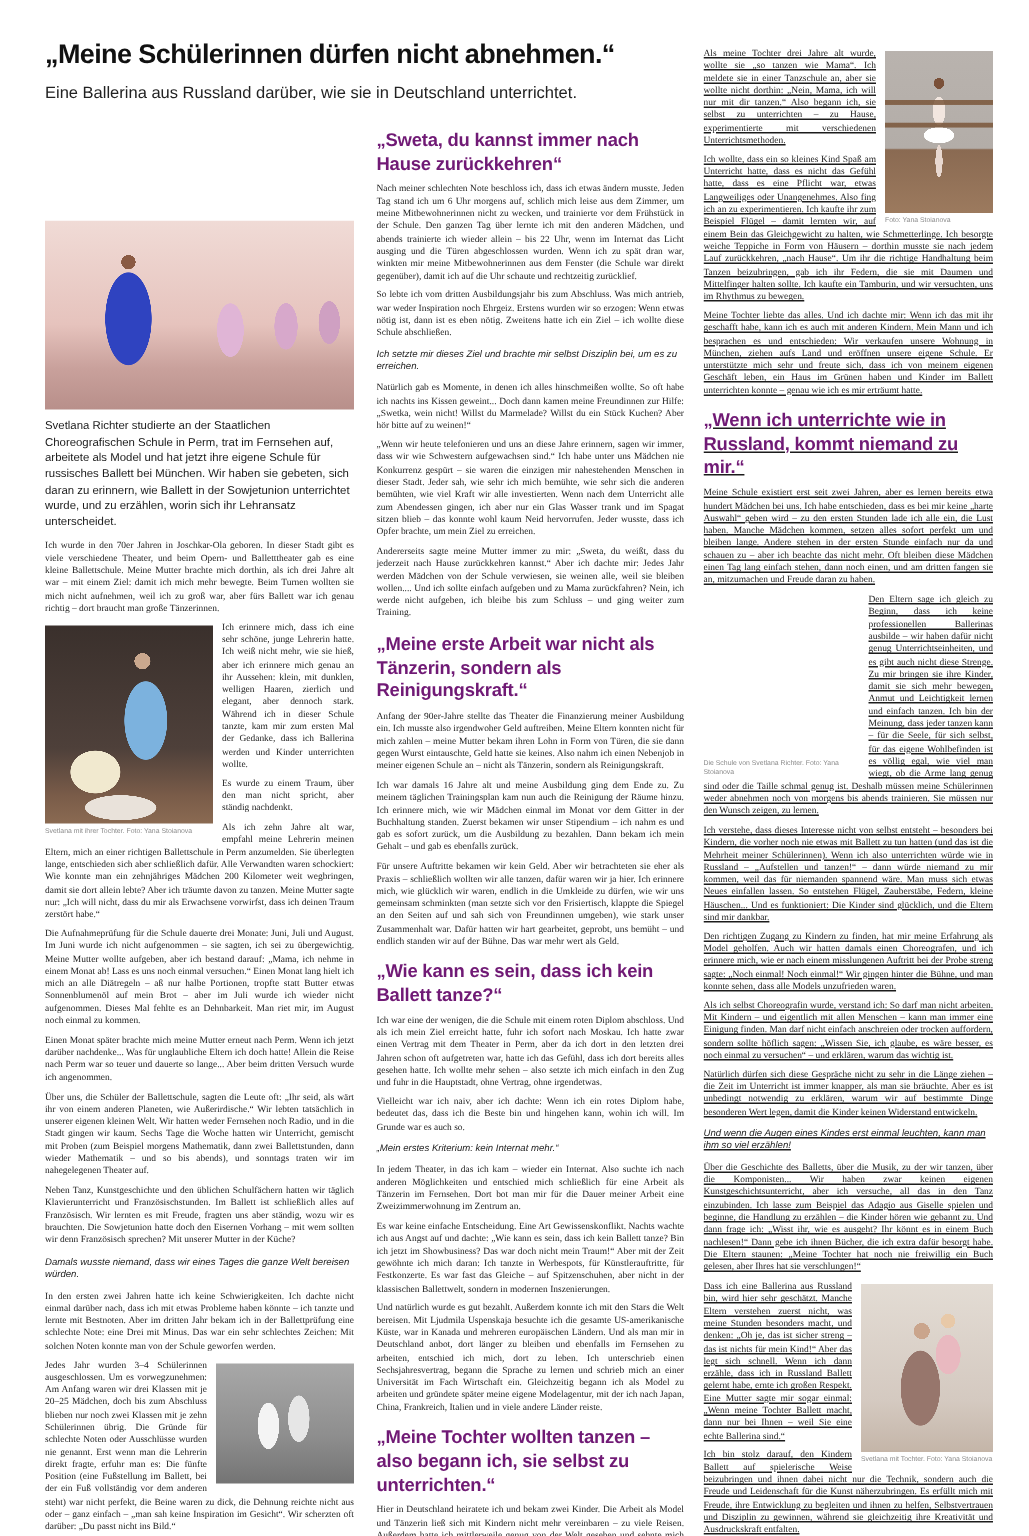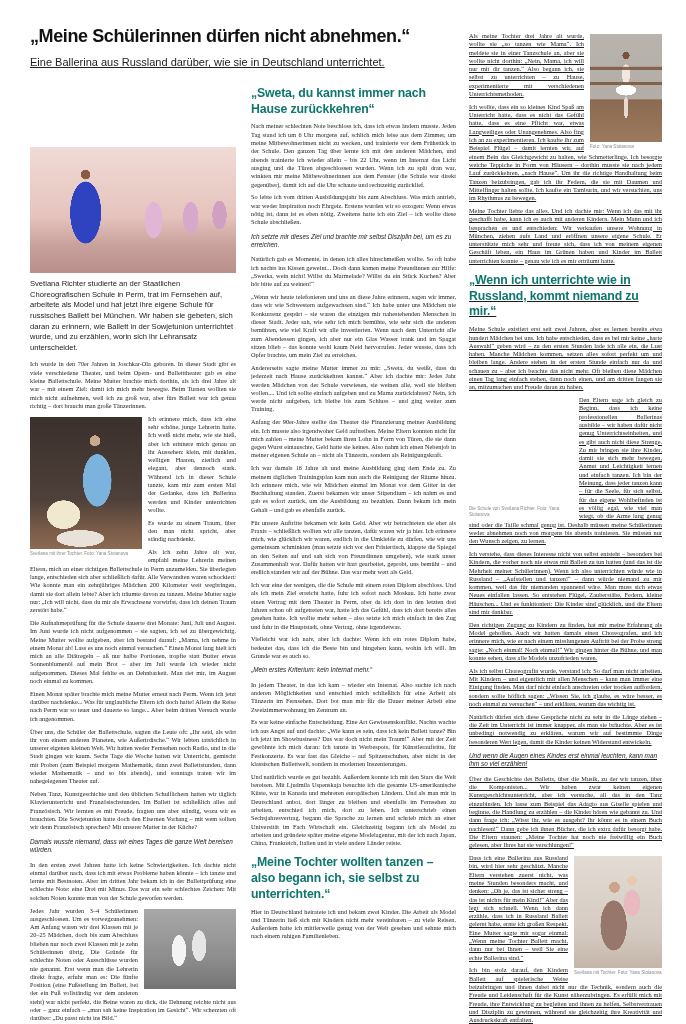--- a/index.html
+++ b/index.html
@@ -3,31 +3,31 @@
 <meta charset="utf-8">
 <style>
   html,body{margin:0;padding:0;background:#fff;}
   .page{position:relative;width:686px;height:1024px;background:#ffffff;overflow:hidden;
         font-family:"Liberation Serif","DejaVu Serif",serif;color:#1c1c1c;}
   
   .headline-block{position:absolute;left:30px;top:26px;width:430px;}
   .headline{font-family:"Liberation Sans","DejaVu Sans",sans-serif;font-weight:bold;
             font-size:18px;letter-spacing:-0.4px;white-space:nowrap;color:#111;margin:0;}
   .subtitle{font-family:"Liberation Sans","DejaVu Sans",sans-serif;font-size:11px;
-            color:#222;margin:9px 0 0 0;white-space:nowrap;text-decoration:underline;}
+            color:#222;margin:9px 0 0 0;white-space:nowrap;}
   
   .col{position:absolute;font-size:6.3px;line-height:1.32;text-align:justify;overflow:hidden;}
   #col1{left:30px;top:99px;width:206px;height:925px;margin-top:48px;}
   #col2{left:251px;top:86px;width:205px;height:938px;}
   #col3{left:469px;top:32px;width:193px;height:998px;text-decoration:underline;}
   .col p{margin:0 0 4.5px 0;}
   .col p.p{text-indent:0;}
   h2.h2{font-family:"Liberation Sans","DejaVu Sans",sans-serif;font-weight:bold;
         font-size:12.3px;line-height:1.28;letter-spacing:-0.15px;text-align:left;
-        margin:8px 0 5px 0;color:#0f766e;}
+        margin:8px 0 5px 0;color:#701a75;}
   .col > h2.h2:first-child{margin-top:0;}
   p.quote{font-family:"Liberation Sans","DejaVu Sans",sans-serif;font-style:italic;
           font-size:6.4px;line-height:1.32;margin:6px 0 6px 0;color:#222;text-align:left;}
   p.lede{font-family:"Liberation Sans","DejaVu Sans",sans-serif;font-size:7.6px;
          line-height:1.4;margin:6px 0 7px 0;color:#1a1a1a;text-align:left;}
   
   figure.photo{margin:0 0 5px 0;padding:0;}
   figure.fl-left{float:left;margin:2px 6px 2px 0;}
   figure.fl-right{float:right;margin:2px 0 2px 6px;}
   figure.photo .img{width:100%;}
@@ -104,23 +104,25 @@
       <p class="p">Jedes Jahr wurden 3–4 Schülerinnen ausgeschlossen. Um es vorwegzunehmen: Am Anfang waren wir drei Klassen mit je 20–25 Mädchen, doch bis zum Abschluss blieben nur noch zwei Klassen mit je zehn Schülerinnen übrig. Die Gründe für schlechte Noten oder Ausschlüsse wurden nie genannt. Erst wenn man die Lehrerin direkt fragte, erfuhr man es: Die fünfte Position (eine Fußstellung im Ballett, bei der ein Fuß vollständig vor dem anderen steht) war nicht perfekt, die Beine waren zu dick, die Dehnung reichte nicht aus oder – ganz einfach – „man sah keine Inspiration im Gesicht“. Wir scherzten oft darüber: „Du passt nicht ins Bild.“</p>
     </div>
   <div class="col" id="col2">
       <h2 class="h2">„Sweta, du kannst immer nach Hause zurückkehren“</h2>
       <p class="p">Nach meiner schlechten Note beschloss ich, dass ich etwas ändern musste. Jeden Tag stand ich um 6 Uhr morgens auf, schlich mich leise aus dem Zimmer, um meine Mitbewohnerinnen nicht zu wecken, und trainierte vor dem Frühstück in der Schule. Den ganzen Tag über lernte ich mit den anderen Mädchen, und abends trainierte ich wieder allein – bis 22 Uhr, wenn im Internat das Licht ausging und die Türen abgeschlossen wurden. Wenn ich zu spät dran war, winkten mir meine Mitbewohnerinnen aus dem Fenster (die Schule war direkt gegenüber), damit ich auf die Uhr schaute und rechtzeitig zurücklief.</p>
       <p class="p">So lebte ich vom dritten Ausbildungsjahr bis zum Abschluss. Was mich antrieb, war weder Inspiration noch Ehrgeiz. Erstens wurden wir so erzogen: Wenn etwas nötig ist, dann ist es eben nötig. Zweitens hatte ich ein Ziel – ich wollte diese Schule abschließen.</p>
       <p class="quote">Ich setzte mir dieses Ziel und brachte mir selbst Disziplin bei, um es zu erreichen.</p>
       <p class="p">Natürlich gab es Momente, in denen ich alles hinschmeißen wollte. So oft habe ich nachts ins Kissen geweint... Doch dann kamen meine Freundinnen zur Hilfe: „Swetka, wein nicht! Willst du Marmelade? Willst du ein Stück Kuchen? Aber hör bitte auf zu weinen!“</p>
       <p class="p">„Wenn wir heute telefonieren und uns an diese Jahre erinnern, sagen wir immer, dass wir wie Schwestern aufgewachsen sind.“ Ich habe unter uns Mädchen nie Konkurrenz gespürt – sie waren die einzigen mir nahestehenden Menschen in dieser Stadt. Jeder sah, wie sehr ich mich bemühte, wie sehr sich die anderen bemühten, wie viel Kraft wir alle investierten. Wenn nach dem Unterricht alle zum Abendessen gingen, ich aber nur ein Glas Wasser trank und im Spagat sitzen blieb – das konnte wohl kaum Neid hervorrufen. Jeder wusste, dass ich Opfer brachte, um mein Ziel zu erreichen.</p>
       <p class="p">Andererseits sagte meine Mutter immer zu mir: „Sweta, du weißt, dass du jederzeit nach Hause zurückkehren kannst.“ Aber ich dachte mir: Jedes Jahr werden Mädchen von der Schule verwiesen, sie weinen alle, weil sie bleiben wollen.... Und ich sollte einfach aufgeben und zu Mama zurückfahren? Nein, ich werde nicht aufgeben, ich bleibe bis zum Schluss – und ging weiter zum Training.</p>
+      <h2 class="h2">„Meine erste Arbeit war nicht als Tänzerin, sondern als Reinigungskraft.“</h2>
       <p class="p">Anfang der 90er-Jahre stellte das Theater die Finanzierung meiner Ausbildung ein. Ich musste also irgendwoher Geld auftreiben. Meine Eltern konnten nicht für mich zahlen – meine Mutter bekam ihren Lohn in Form von Türen, die sie dann gegen Wurst eintauschte, Geld hatte sie keines. Also nahm ich einen Nebenjob in meiner eigenen Schule an – nicht als Tänzerin, sondern als Reinigungskraft.</p>
       <p class="p">Ich war damals 16 Jahre alt und meine Ausbildung ging dem Ende zu. Zu meinem täglichen Trainingsplan kam nun auch die Reinigung der Räume hinzu. Ich erinnere mich, wie wir Mädchen einmal im Monat vor dem Gitter in der Buchhaltung standen. Zuerst bekamen wir unser Stipendium – ich nahm es und gab es sofort zurück, um die Ausbildung zu bezahlen. Dann bekam ich mein Gehalt – und gab es ebenfalls zurück.</p>
       <p class="p">Für unsere Auftritte bekamen wir kein Geld. Aber wir betrachteten sie eher als Praxis – schließlich wollten wir alle tanzen, dafür waren wir ja hier. Ich erinnere mich, wie glücklich wir waren, endlich in die Umkleide zu dürfen, wie wir uns gemeinsam schminkten (man setzte sich vor den Frisiertisch, klappte die Spiegel an den Seiten auf und sah sich von Freundinnen umgeben), wie stark unser Zusammenhalt war. Dafür hatten wir hart gearbeitet, geprobt, uns bemüht – und endlich standen wir auf der Bühne. Das war mehr wert als Geld.</p>
+      <h2 class="h2">„Wie kann es sein, dass ich kein Ballett tanze?“</h2>
       <p class="p">Ich war eine der wenigen, die die Schule mit einem roten Diplom abschloss. Und als ich mein Ziel erreicht hatte, fuhr ich sofort nach Moskau. Ich hatte zwar einen Vertrag mit dem Theater in Perm, aber da ich dort in den letzten drei Jahren schon oft aufgetreten war, hatte ich das Gefühl, dass ich dort bereits alles gesehen hatte. Ich wollte mehr sehen – also setzte ich mich einfach in den Zug und fuhr in die Hauptstadt, ohne Vertrag, ohne irgendetwas.</p>
       <p class="p">Vielleicht war ich naiv, aber ich dachte: Wenn ich ein rotes Diplom habe, bedeutet das, dass ich die Beste bin und hingehen kann, wohin ich will. Im Grunde war es auch so.</p>
       <p class="quote">„Mein erstes Kriterium: kein Internat mehr.“</p>
       <p class="p">In jedem Theater, in das ich kam – wieder ein Internat. Also suchte ich nach anderen Möglichkeiten und entschied mich schließlich für eine Arbeit als Tänzerin im Fernsehen. Dort bot man mir für die Dauer meiner Arbeit eine Zweizimmerwohnung im Zentrum an.</p>
       <p class="p">Es war keine einfache Entscheidung. Eine Art Gewissenskonflikt. Nachts wachte ich aus Angst auf und dachte: „Wie kann es sein, dass ich kein Ballett tanze? Bin ich jetzt im Showbusiness? Das war doch nicht mein Traum!“ Aber mit der Zeit gewöhnte ich mich daran: Ich tanzte in Werbespots, für Künstlerauftritte, für Festkonzerte. Es war fast das Gleiche – auf Spitzenschuhen, aber nicht in der klassischen Ballettwelt, sondern in modernen Inszenierungen.</p>
       <p class="p">Und natürlich wurde es gut bezahlt. Außerdem konnte ich mit den Stars die Welt bereisen. Mit Ljudmila Uspenskaja besuchte ich die gesamte US-amerikanische Küste, war in Kanada und mehreren europäischen Ländern. Und als man mir in Deutschland anbot, dort länger zu bleiben und ebenfalls im Fernsehen zu arbeiten, entschied ich mich, dort zu leben. Ich unterschrieb einen Sechsjahresvertrag, begann die Sprache zu lernen und schrieb mich an einer Universität im Fach Wirtschaft ein. Gleichzeitig begann ich als Model zu arbeiten und gründete später meine eigene Modelagentur, mit der ich nach Japan, China, Frankreich, Italien und in viele andere Länder reiste.</p>
       <h2 class="h2">„Meine Tochter wollten tanzen – also begann ich, sie selbst zu unterrichten.“</h2>
       <p class="p">Hier in Deutschland heiratete ich und bekam zwei Kinder. Die Arbeit als Model und Tänzerin ließ sich mit Kindern nicht mehr vereinbaren – zu viele Reisen. Außerdem hatte ich mittlerweile genug von der Welt gesehen und sehnte mich nach einem ruhigen Familienleben.</p>
     </div>
   <div class="col" id="col3">

